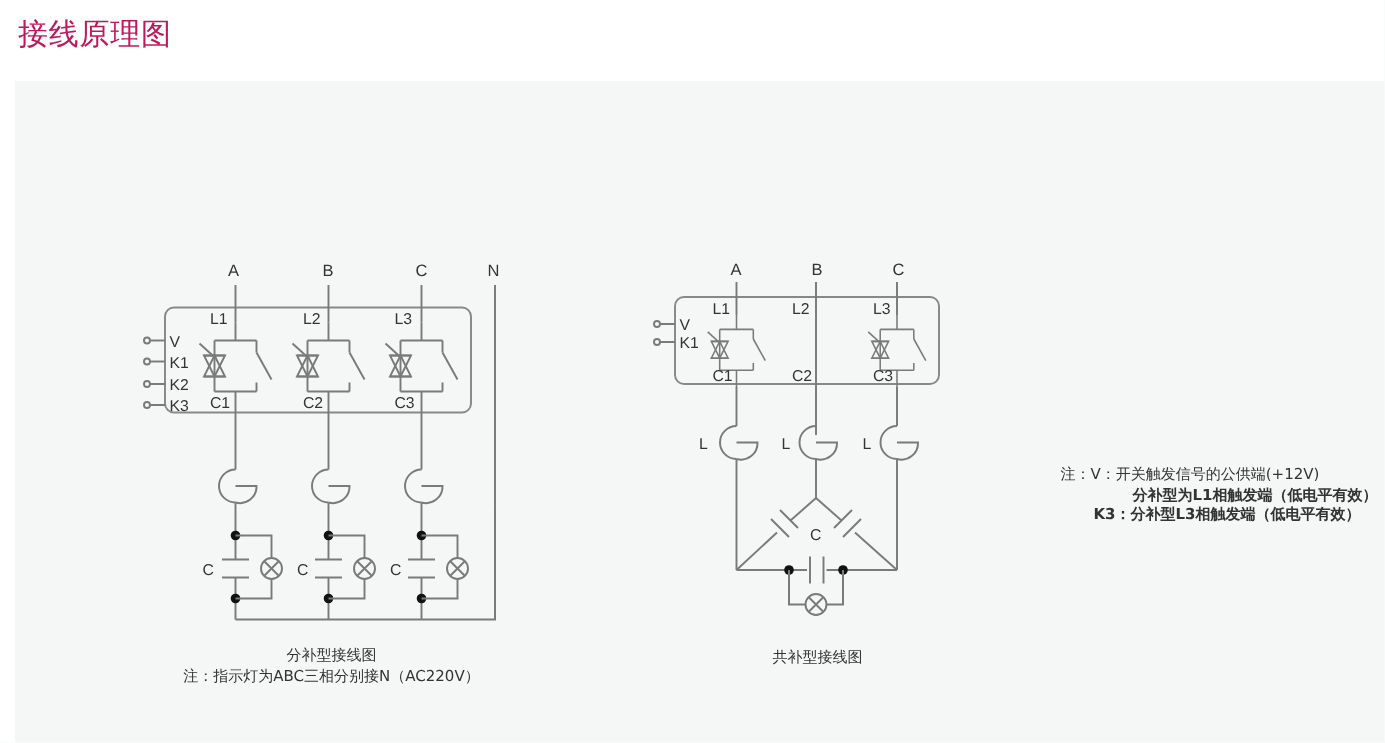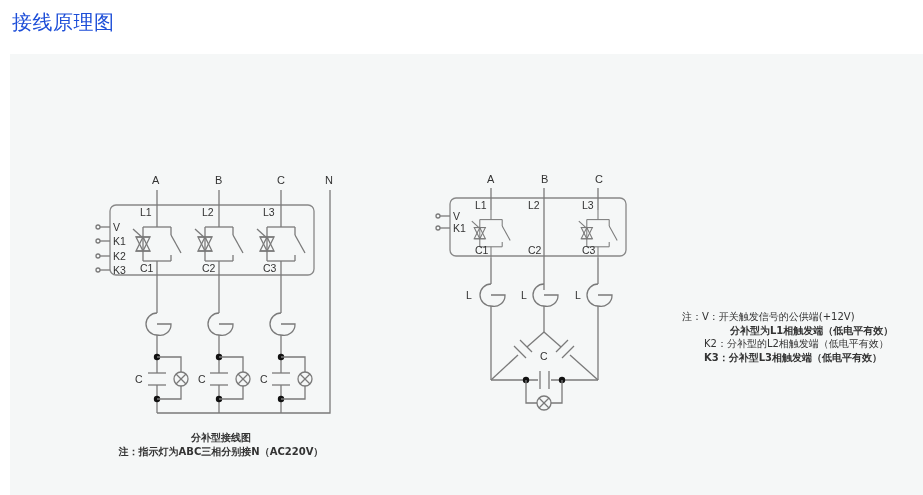--- a/index.html
+++ b/index.html
@@ -2,38 +2,38 @@
 <html><head>
 <meta charset="utf-8">
 <style>
   html, body { margin: 0; padding: 0; }
   body {
     width: 923px; height: 495px; background: #ffffff; position: relative; overflow: hidden;
     font-family: "DejaVu Sans", "Liberation Sans", sans-serif;
   }
   .page-title {
     position: absolute; left: 12px; top: 9px; margin: 0;
-    font-size: 20px; font-weight: normal; color: #1d4ed8; letter-spacing: 0.5px;
+    font-size: 20px; font-weight: normal; color: #be185d; letter-spacing: 0.5px;
   }
   .panel {
     position: absolute; left: 10px; top: 54px; width: 913px; height: 441px;
     background: #f5f7f7;
   }
   svg.diagram { position: absolute; left: 0; top: 0; }
   svg text { font-family: "Liberation Sans", "DejaVu Sans", sans-serif; fill: #333; }
   .wire { stroke: #7a7a7a; stroke-width: 1.3; fill: none; }
   .box { stroke: #888; stroke-width: 1.3; fill: none; }
   .dot { fill: #111; }
   .caption {
-    position: absolute; font-size: 10px; color: #333; text-align: center; line-height: 14px; font-weight: bold;
+    position: absolute; font-size: 10px; color: #333; text-align: center; line-height: 14px;
   }
   .notes {
     position: absolute; left: 682px; top: 310px; font-size: 10px; color: #333; line-height: 13.5px;
   }
-  .notes div { white-space: nowrap; }
+  .notes div { white-space: nowrap; margin-left: 25px; }
 </style>
 </head>
 <body>
 
 <h1 class="page-title">接线原理图</h1>
 
 <div class="panel"></div>
 
 <svg class="diagram" width="923" height="495" viewBox="0 0 923 495">
   <defs>
@@ -221,20 +221,20 @@
     </g>
   </g>
 </svg>
 
 <div class="caption" style="left:96px; top:431px; width:250px;">
   <div>分补型接线图</div>
   <div>注：指示灯为ABC三相分别接N（AC220V）</div>
 </div>
 
 <div class="caption" style="left:440px; top:432px; width:210px;">
+  <div>共补型接线图</div>
 </div>
 
 <div class="notes">
   <div>注：V：开关触发信号的公供端(+12V)</div>
   <div style="padding-left:48px;font-weight:bold;">分补型为L1相触发端（低电平有效）</div>
-  <div style="padding-left:22px;">K2：分补型的L2相触发端（低电平有效）</div>
   <div style="padding-left:22px;font-weight:bold;">K3：分补型L3相触发端（低电平有效）</div>
 </div>
 
 </body></html>

